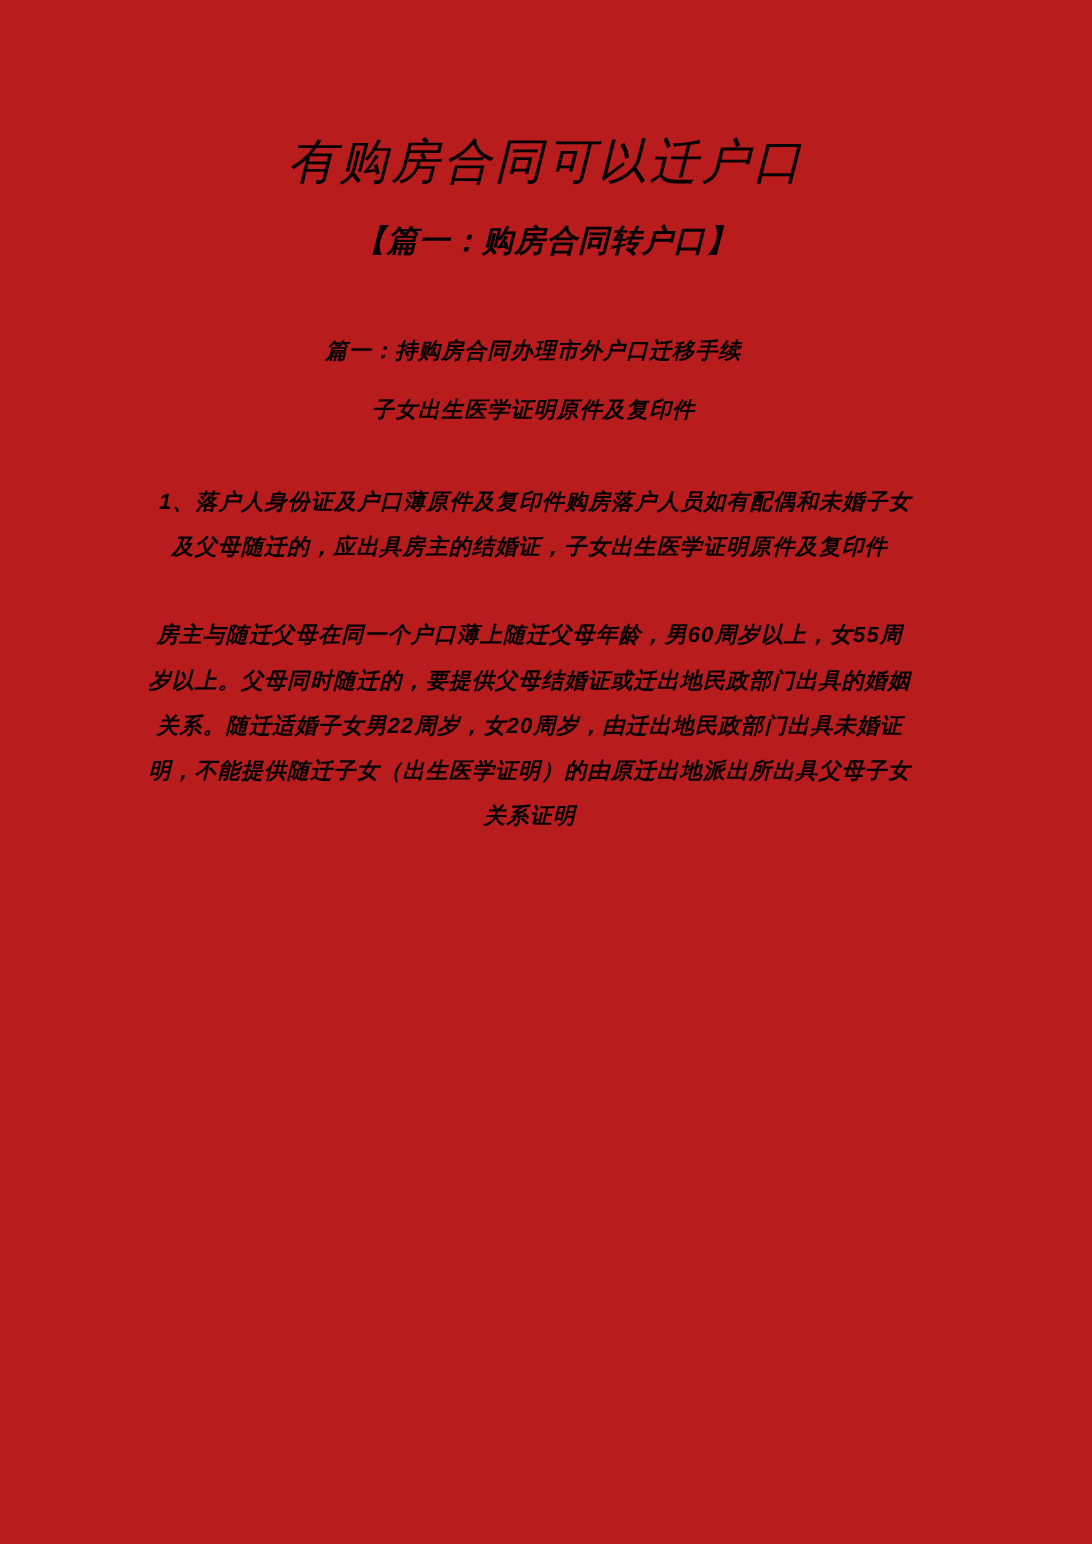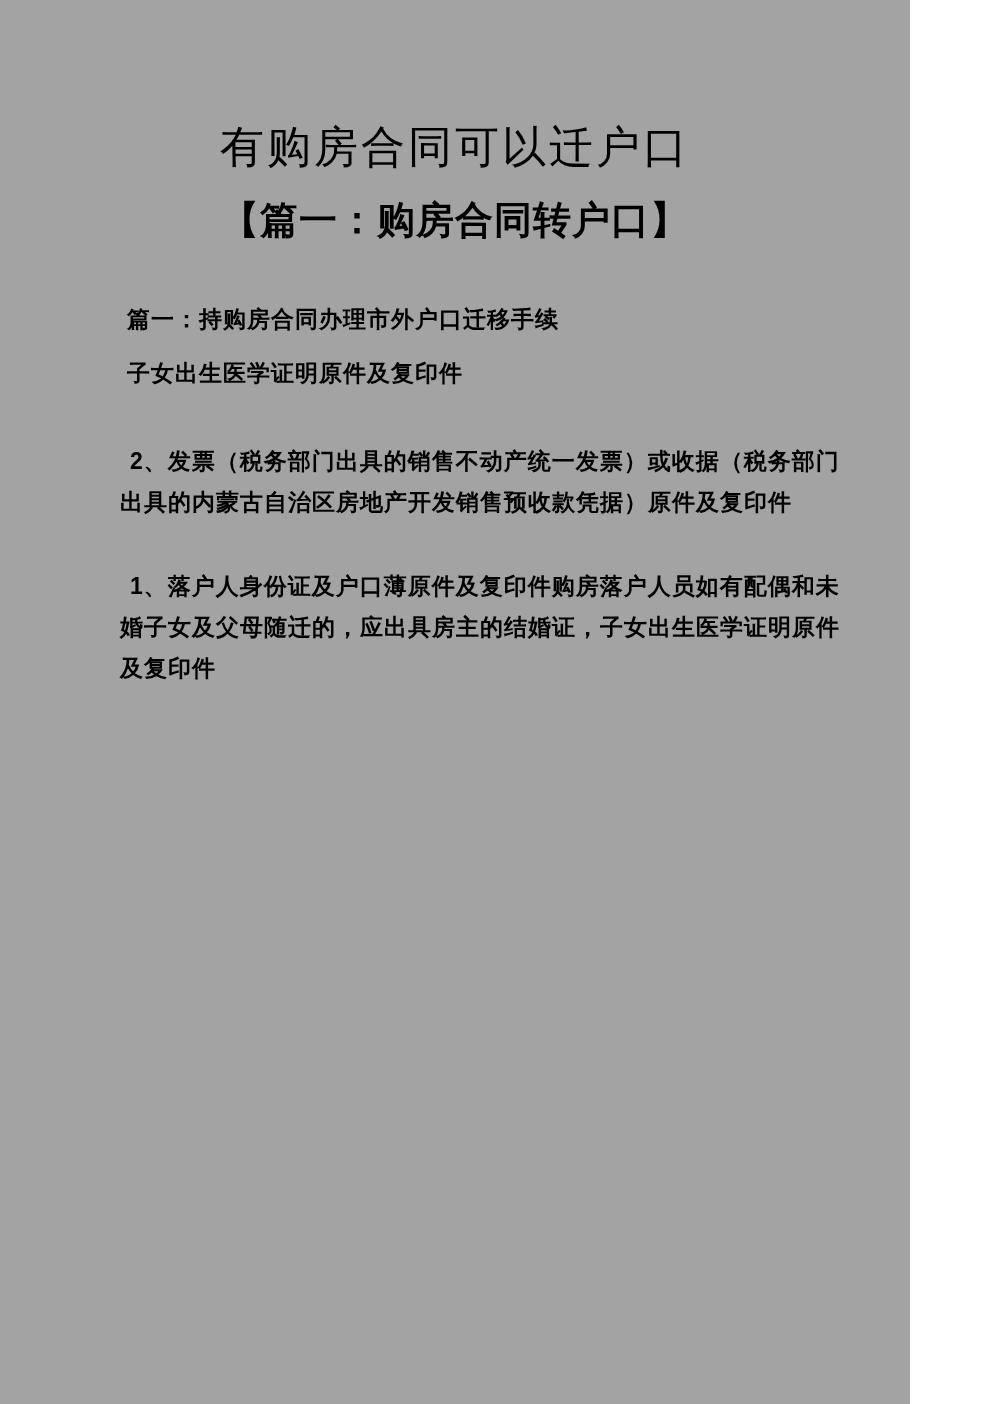--- a/index.html
+++ b/index.html
@@ -2,60 +2,62 @@
 <html><head>
 <meta charset="utf-8">
 <style>
   html, body {
     margin: 0;
     padding: 0;
     background: #ffffff;
   }
   .page {
     position: relative;
-    width: 910px;
+    width: 993px;
     height: 1404px;
-    background: #a3a3a3;
+    background: #b91c1c;
     color: #000000;
     overflow: hidden;
+    font-style: italic;
   }
   .doc-title {
     margin: 121px 0 0 0;
     text-align: center;
     font-family: "Liberation Serif", serif;
     font-weight: normal;
     font-size: 44px;
     line-height: 53px;
     letter-spacing: 3px;
     color: #000000;
   }
   .doc-subtitle {
     margin: 28px 0 0 0;
     text-align: center;
     font-family: "Liberation Serif", serif;
     font-weight: bold;
-    font-size: 38px;
+    font-size: 28px;
     line-height: 36px;
     letter-spacing: 1px;
     color: #000000;
   }
   .content {
     margin-left: 120px;
     width: 723px;
   }
   .content p {
-    margin: 0;
+    margin: 12px;
     font-family: "Liberation Sans", sans-serif;
     font-weight: bold;
-    font-size: 23px;
+    font-size: 20px;
     line-height: 41px;
     letter-spacing: 1px;
     color: #000000;
     word-break: break-all;
     overflow-wrap: break-word;
+    text-align: center;
   }
   .sec-head      { margin-top: 61px !important; text-indent: 7px; }
   .sec-head-2    { margin-top: 13px !important; text-indent: 7px; }
   .para-intro    { margin-top: 50px !important; }
   .list-item-1   { margin-top: 12px !important; text-indent: 10px; }
   .list-item-2   { margin-top: 47px !important; text-indent: 10px; }
   .list-item-3   { margin-top: 48px !important; text-indent: 10px; }
   .list-item-4   { margin-top: 43px !important; text-indent: 10px; }
   .para-closing  { margin-top: 39px !important; }
 </style>
@@ -67,19 +69,19 @@
 
   <h2 class="doc-subtitle">【篇一：购房合同转户口】</h2>
 
   <div class="content">
     <p class="sec-head">篇一：持购房合同办理市外户口迁移手续</p>
 
     <p class="sec-head-2">子女出生医学证明原件及复印件</p>
 
 
 
-    <p class="list-item-2">2、发票（税务部门出具的销售不动产统一发票）或收据（税务部门出具的内蒙古自治区房地产开发销售预收款凭据）原件及复印件</p>
 
 
     <p class="list-item-4">1、落户人身份证及户口薄原件及复印件购房落户人员如有配偶和未婚子女及父母随迁的，应出具房主的结婚证，子女出生医学证明原件及复印件</p>
 
+    <p class="para-closing">房主与随迁父母在同一个户口薄上随迁父母年龄，男60周岁以上，女55周岁以上。父母同时随迁的，要提供父母结婚证或迁出地民政部门出具的婚姻关系。随迁适婚子女男22周岁，女20周岁，由迁出地民政部门出具未婚证明，不能提供随迁子女（出生医学证明）的由原迁出地派出所出具父母子女关系证明</p>
   </div>
 </div>
 
 </body></html>

